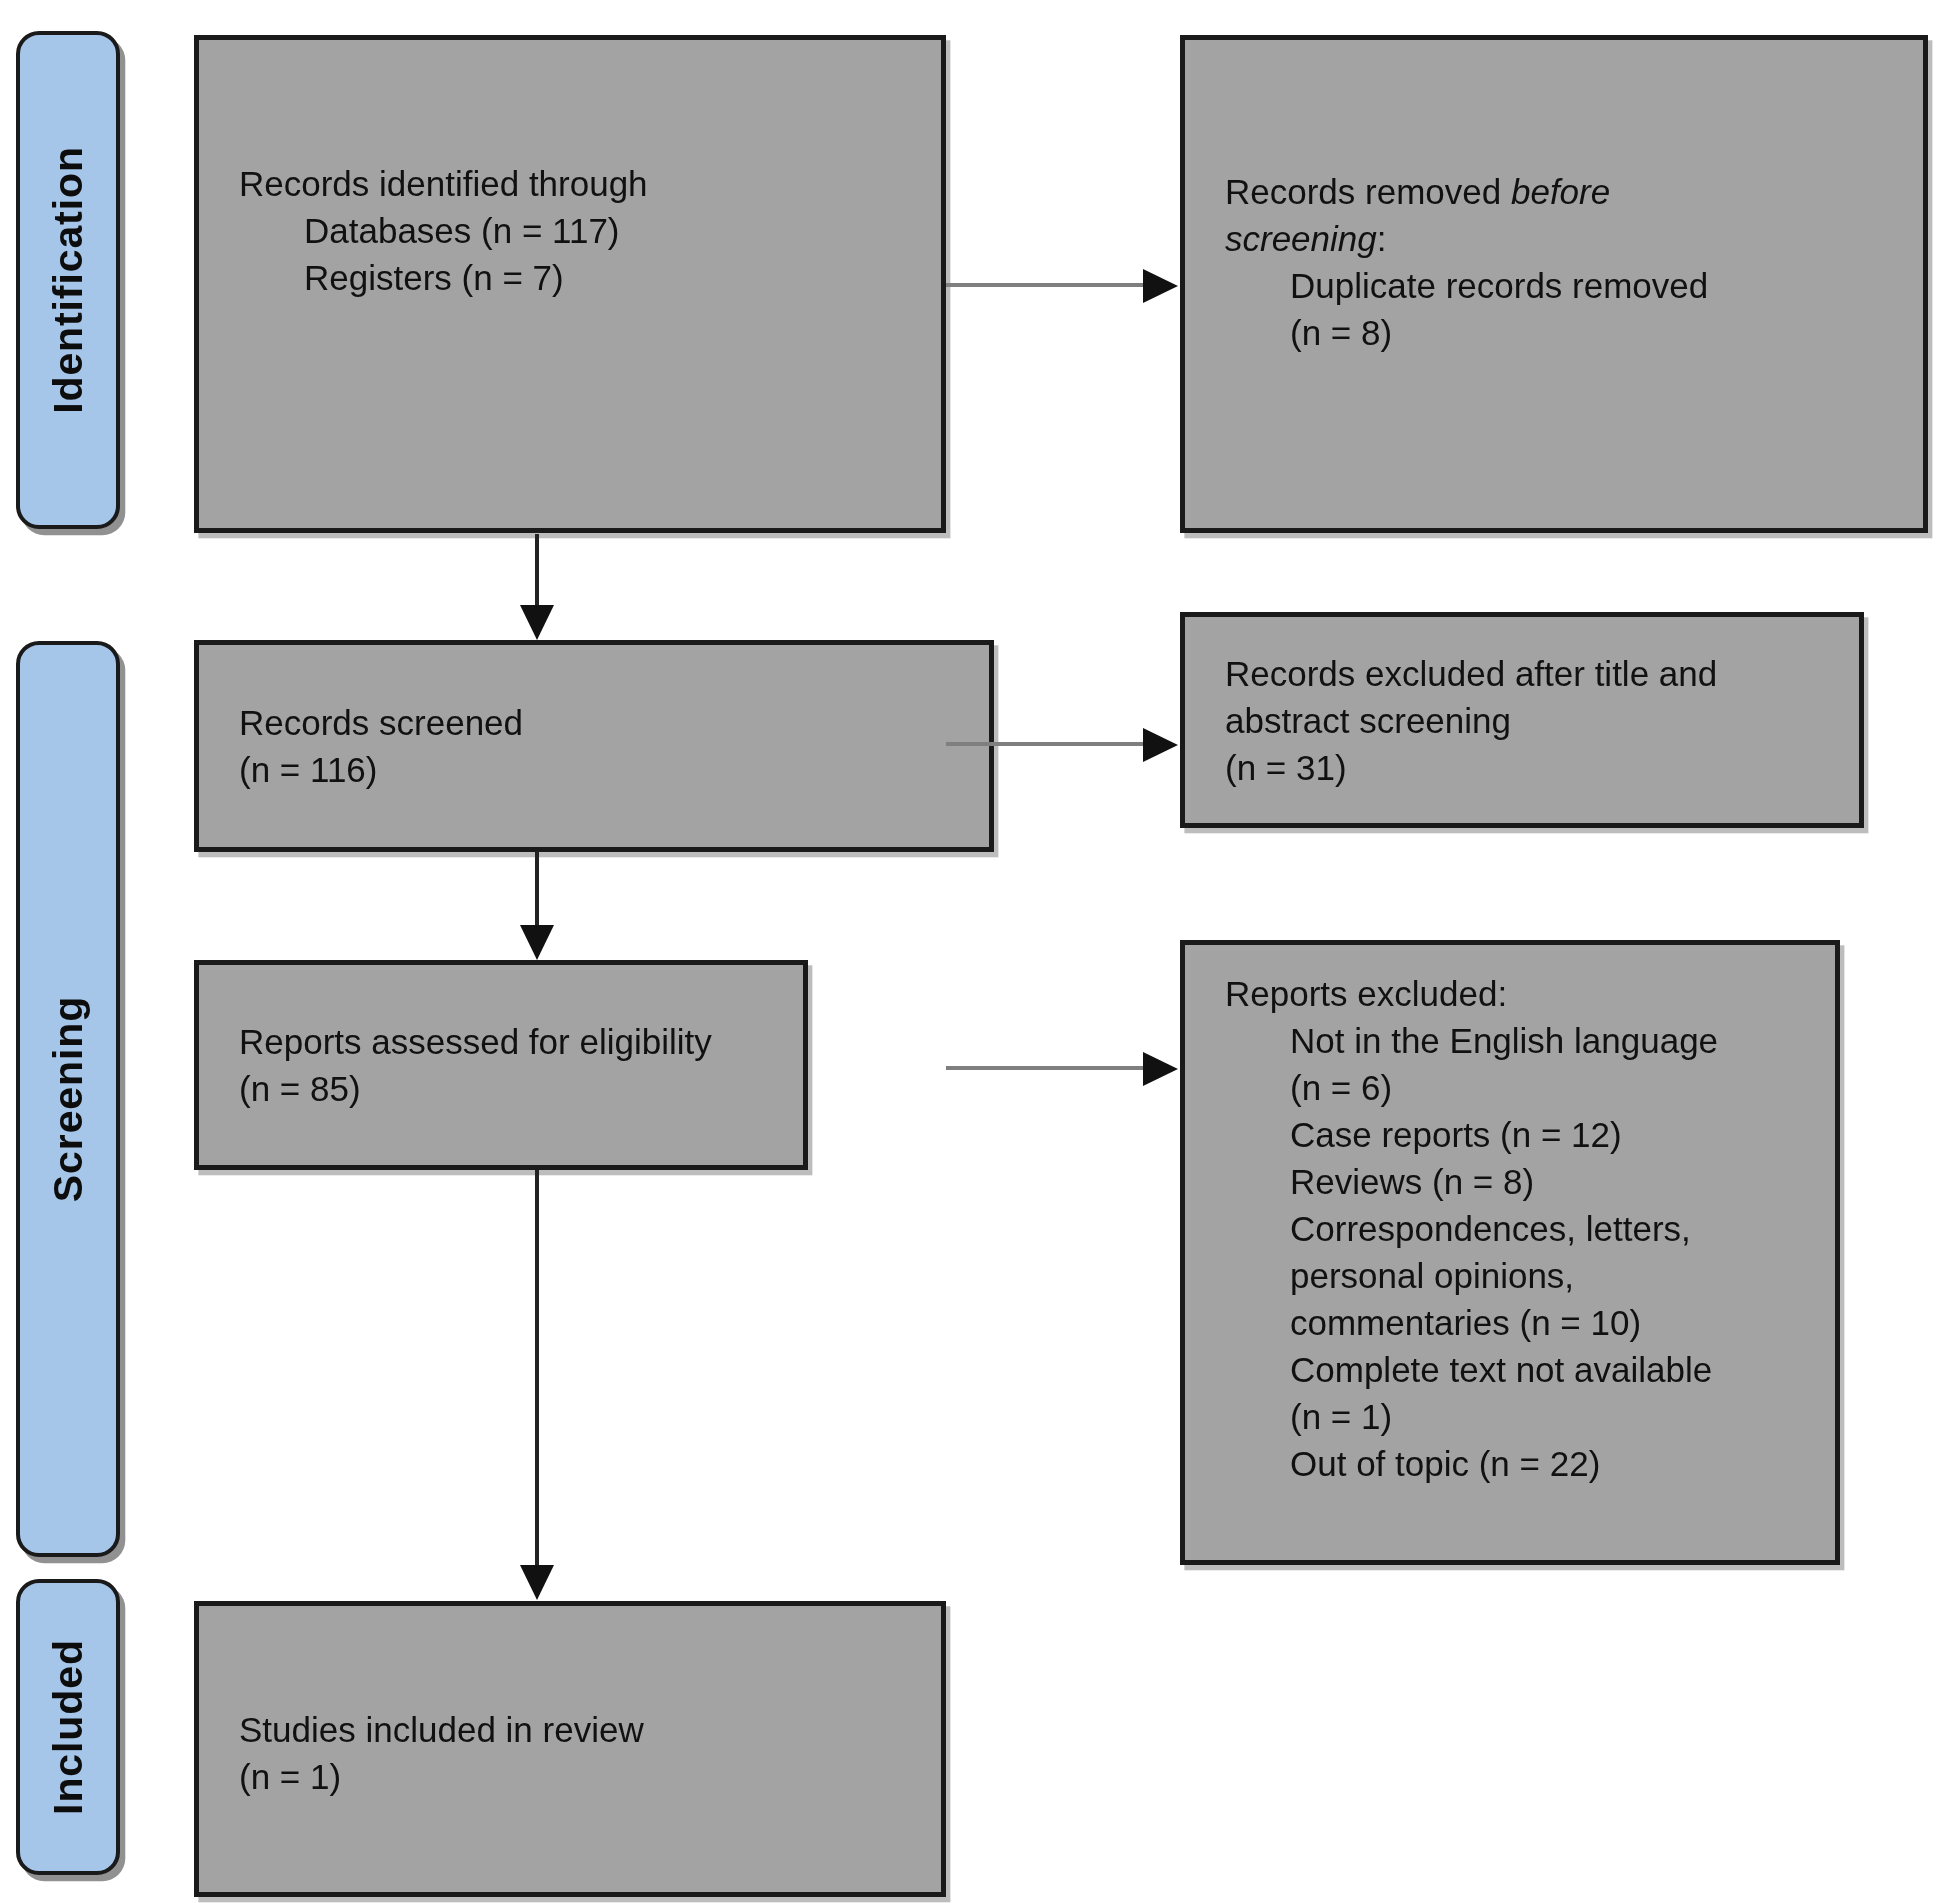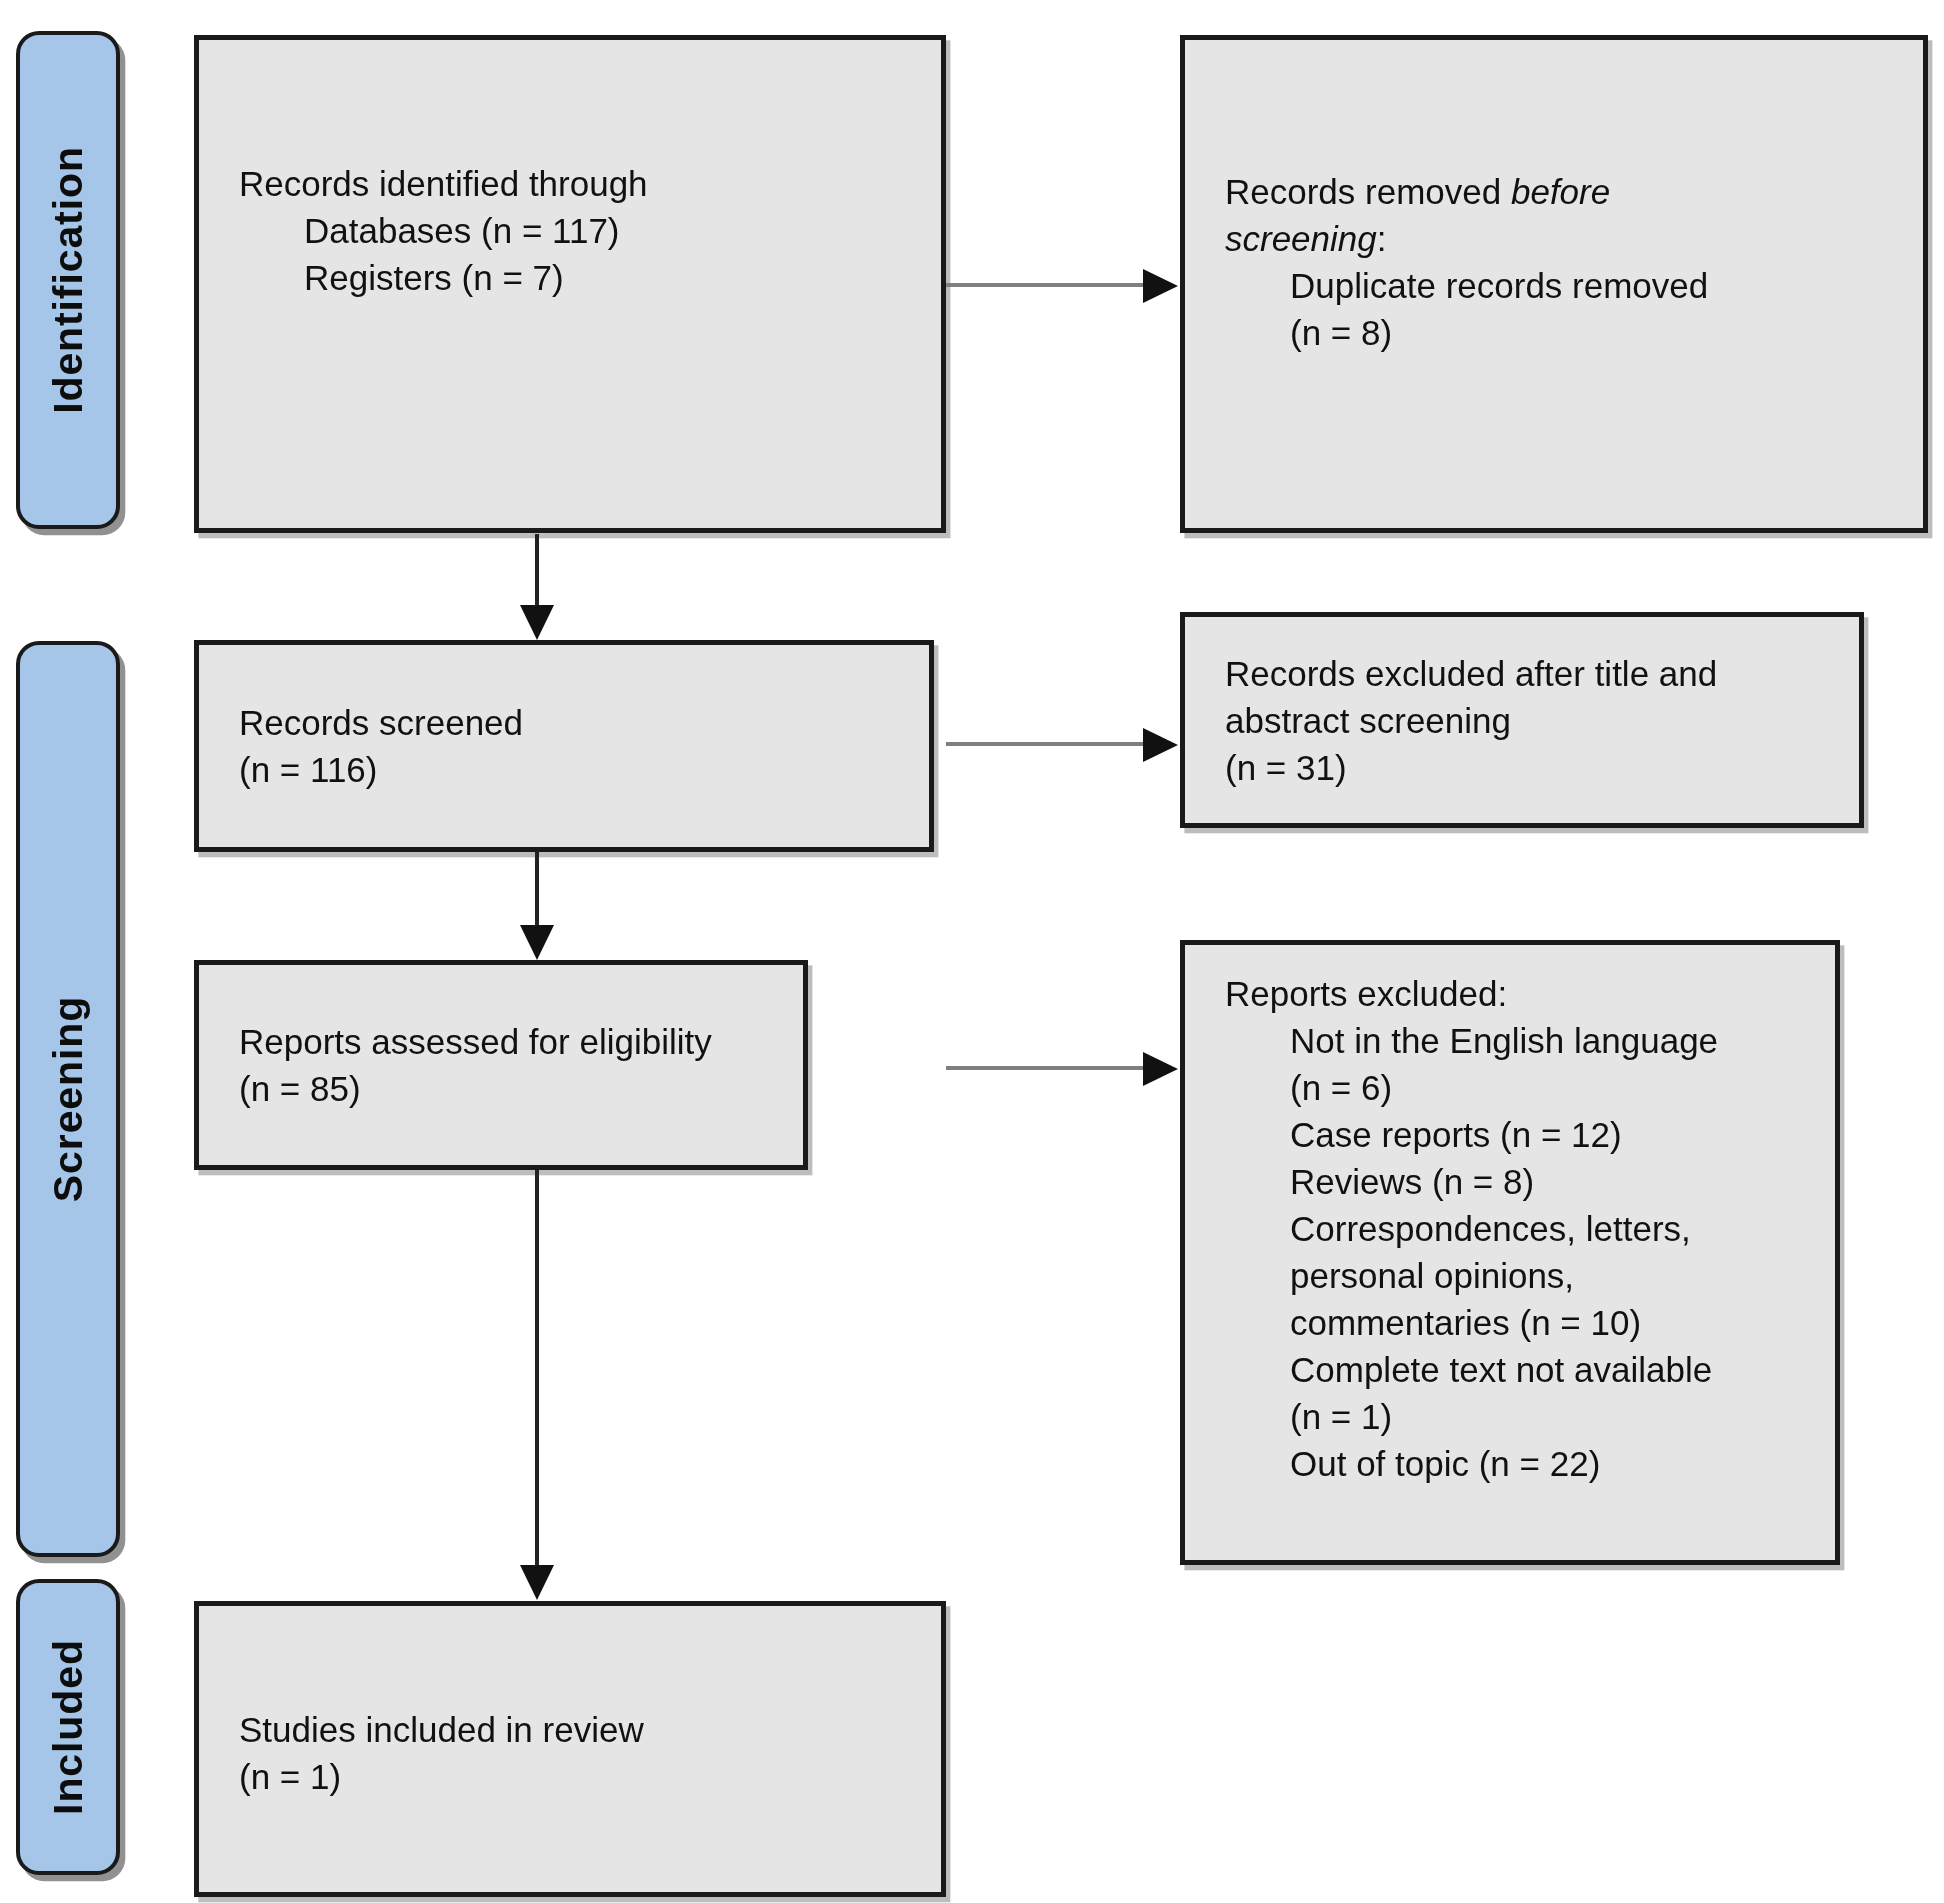--- a/index.html
+++ b/index.html
@@ -22,21 +22,21 @@
   }
   .stage-text{
     position:absolute;left:50%;top:50%;
     transform:translate(-50%,-50%) rotate(-90deg);
     white-space:nowrap;
     font-size:41px;font-weight:bold;letter-spacing:0.9px;color:#0d0d0d;
   }
   
   .box{
     position:absolute;
-    background:#e5e5e5;
+    background:#a3a3a3;
     border:5.3px solid var(--box-border,#1a1a1a);
     box-sizing:border-box;
     box-shadow:4.4px 5.3px 0 rgba(35,35,35,.3);
     display:flex;flex-direction:column;justify-content:center;
     font-size:35px;line-height:47px;
     padding:8.8px 26.5px 8.8px 40px;
   }
   .pre{white-space:pre-line;}
   .indent{margin-left:65px;}
   .italic{font-style:italic;}
@@ -71,21 +71,21 @@
   <div class="stage" style="top:1579px;height:296px;">
     <span class="stage-text">Included</span>
   </div>
 
   <div class="box" style="left:194px;top:35px;width:752px;height:498px;padding-bottom:115px;">
     <div>Records identified through</div>
     <div class="indent pre">Databases (n = 117)
 Registers (n = 7)</div>
   </div>
 
-  <div class="box" style="left:194px;top:640px;width:740px;height:212px;justify-content:center;">
+  <div class="box" style="left:194px;top:640px;width:800px;height:212px;justify-content:center;">
     <div class="pre">Records screened
 (n = 116)</div>
   </div>
 
   <div class="box" style="left:194px;top:960px;width:614px;height:210px;">
     <div class="pre">Reports assessed for eligibility
 (n = 85)</div>
   </div>
 
   <div class="box" style="left:194px;top:1601px;width:752px;height:296px;padding-top:17.6px;">

